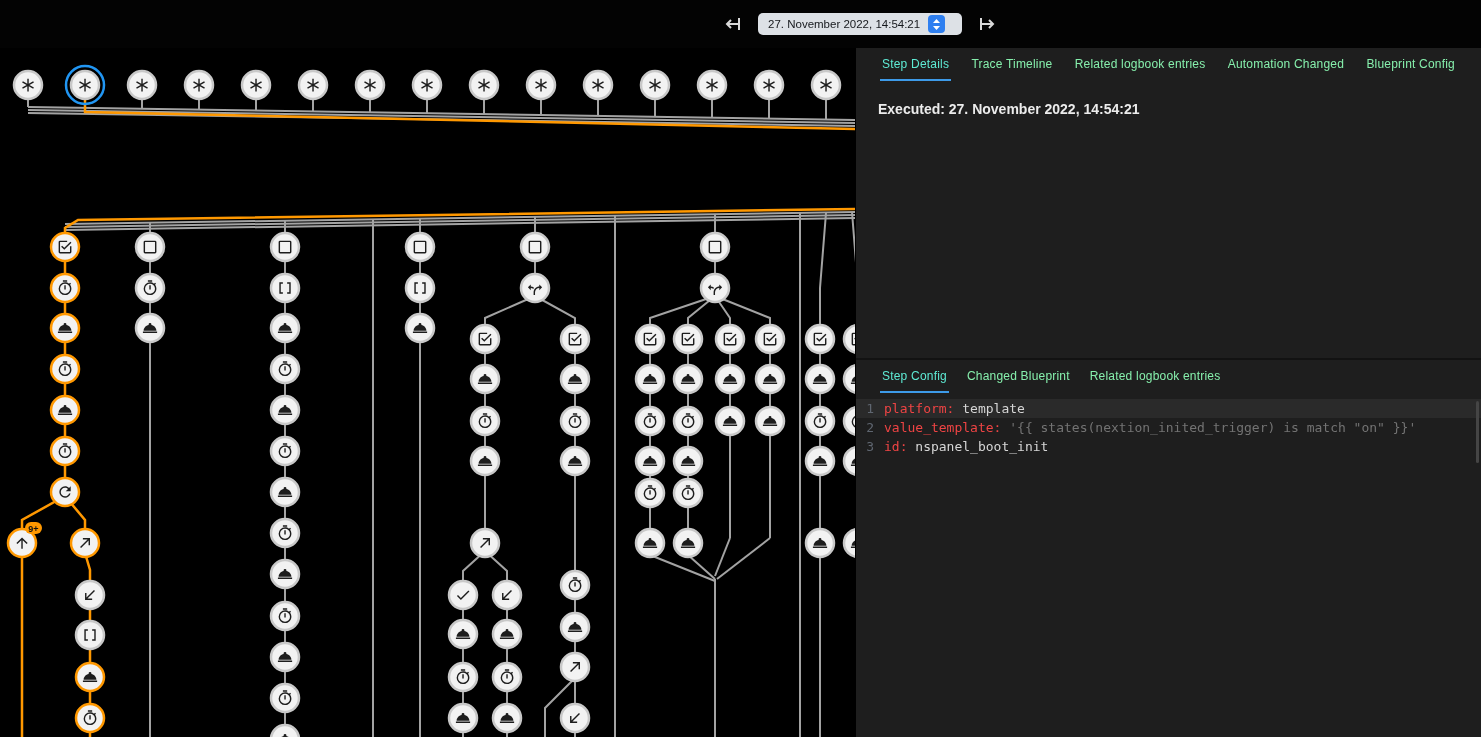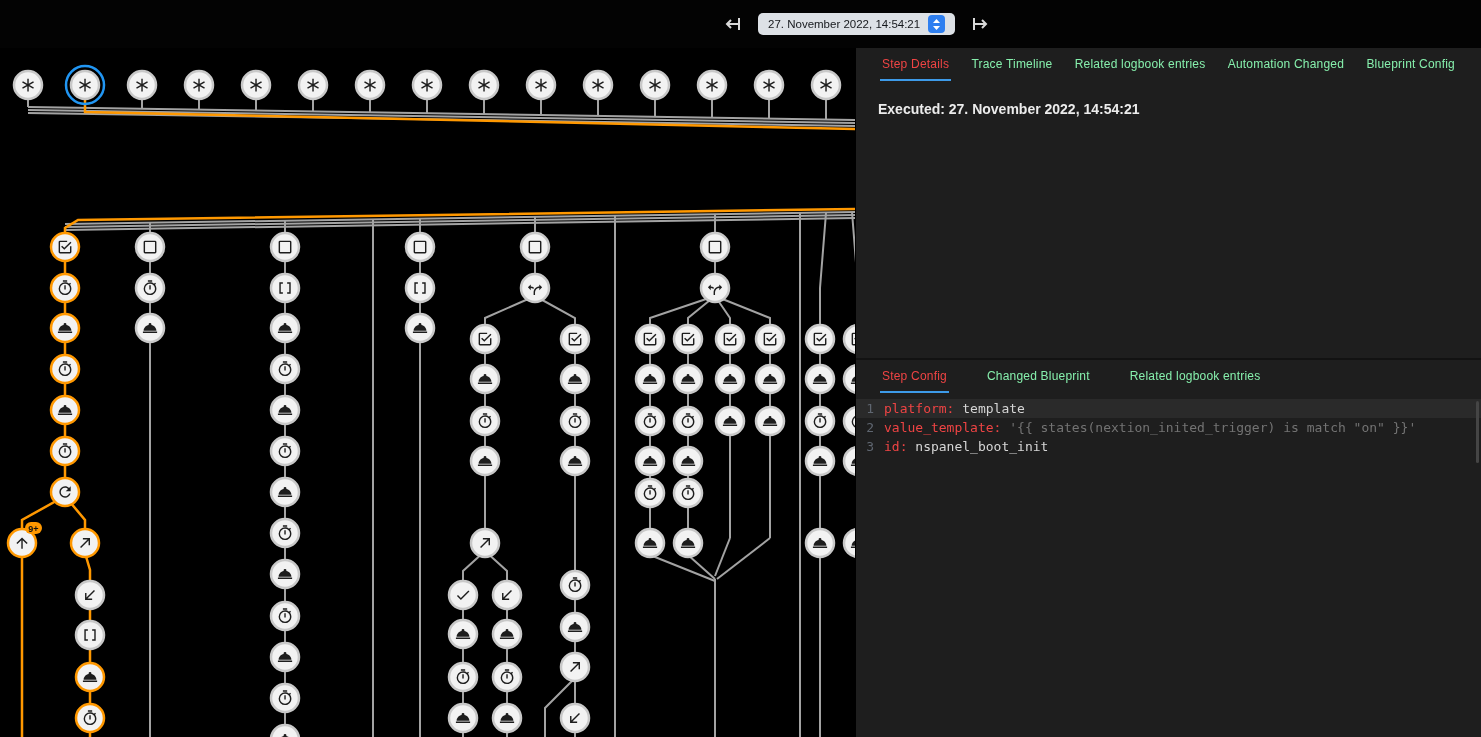--- a/index.html
+++ b/index.html
@@ -4,37 +4,37 @@
 <style>
   html,body{margin:0;padding:0;background:#000;}
   *{box-sizing:border-box;}
   .app{width:1481px;height:737px;position:relative;background:#000;overflow:hidden;
        font-family:"Liberation Sans",sans-serif;}
   
   .topbar{height:48px;background:#030303;position:relative;}
   .run-nav{position:absolute;left:722px;top:0;height:48px;display:flex;align-items:center;gap:14px;}
   .nav-arrow{background:none;border:none;padding:0;display:flex;align-items:center;cursor:pointer;}
   .run-select{background:#dde1e6;border-radius:5px;height:22px;display:flex;align-items:center;
-              padding:0 10px 0 10px;gap:8px;cursor:pointer;}
+              padding:0 17px 0 10px;gap:8px;cursor:pointer;}
   .run-select .value{font-size:11.5px;color:#15181c;white-space:nowrap;}
   .stepper{width:17px;height:18px;background:#2e7ff0;border-radius:4px;display:flex;
            align-items:center;justify-content:center;}
   
   .content{display:flex;height:689px;}
   .graph-area{width:855px;height:689px;background:#000;overflow:hidden;position:relative;flex:0 0 auto;}
   .graph-area svg{display:block;}
   
   .panel{width:626px;height:689px;background:#1e1e1e;border-left:1px solid #000;
          display:flex;flex-direction:column;}
   .panel-tabs{height:33px;display:flex;align-items:stretch;justify-content:space-between;
               padding:0 24px;flex:0 0 auto;}
-  .config-tabs{justify-content:flex-start;gap:36px;}
+  .config-tabs{justify-content:flex-start;gap:16px;}
   .tab{font-family:inherit;font-size:12px;color:#86efac;background:none;border:none;
        border-bottom:2px solid transparent;padding:0 2px;cursor:pointer;letter-spacing:.2px;}
-  .tab.active{color:#ef4444;}
+  .tab.active{color:#5eead4;}
   .step-details{height:277px;flex:0 0 auto;}
   .step-details p{margin:20px 0 0 22px;font-size:14px;color:#ececec;font-weight:bold;}
   .config-section{flex:1;border-top:2px solid #121212;display:flex;flex-direction:column;position:relative;}
   .code{flex:1;padding-top:6px;font-family:"DejaVu Sans Mono",monospace;font-size:13px;
         line-height:19px;background:#1e1e1e;position:relative;}
   .code-row{display:flex;}
   .code-row.hl{background:rgba(255,255,255,0.055);}
   .gutter{width:28px;text-align:right;padding-right:10px;color:#5f6670;flex:0 0 auto;}
   .code-text{white-space:pre;}
   .tok-key{color:#ef4444;}

